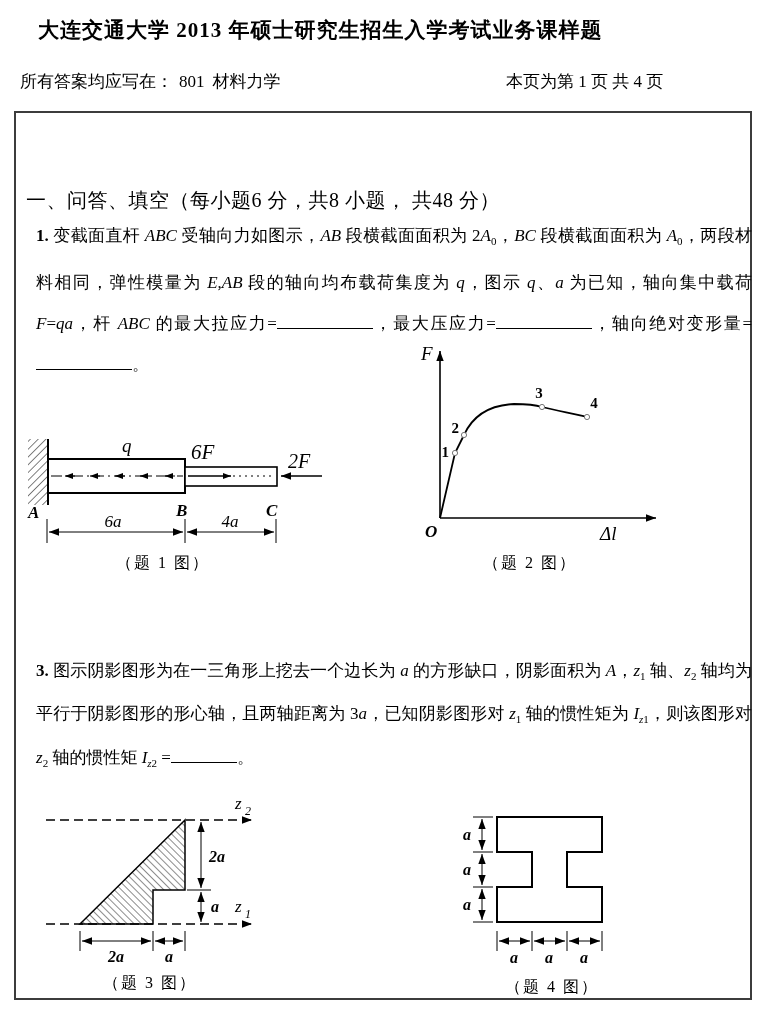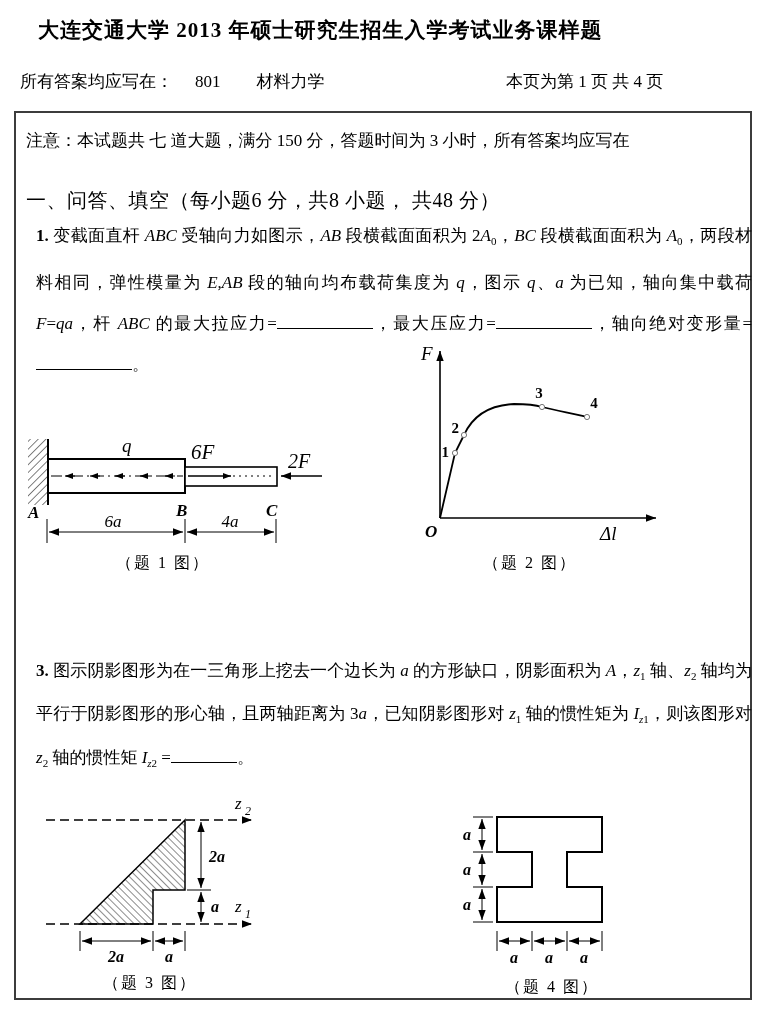--- a/index.html
+++ b/index.html
@@ -1,22 +1,22 @@
 <!DOCTYPE html>
 <html><head>
 <meta charset="utf-8">
 <title>exam-page</title>
 <style>
   html,body{margin:0;padding:0;background:#fff;}
   body{width:772px;height:1026px;position:relative;color:#000;
        font-family:"Liberation Serif","DejaVu Serif",serif;}
   .title{position:absolute;top:16px;left:38px;font-size:21px;font-weight:bold;letter-spacing:1px;white-space:nowrap;}
   .subject-row{position:absolute;top:70px;left:20px;width:732px;font-size:17px;white-space:nowrap;}
-  .course-code{margin-left:22px;}
-  .course-name{margin-left:36px;text-align:right;}
+  .course-code{margin-left:6px;}
+  .course-name{margin-left:8px;text-align:right;}
   .page-info{position:absolute;left:486px;top:0;text-align:center;}
   .main-box{position:absolute;left:14px;top:111px;width:738px;height:889px;
             border:2px solid #3c3c3c;box-sizing:border-box;}
   .notice{position:absolute;left:10px;top:12px;width:714px;font-size:17px;line-height:31px;}
   .notice-line2{margin-left:51px;}
   .section-heading{position:absolute;left:10px;top:74px;font-size:20px;font-weight:normal;letter-spacing:.5px;}
   .q{position:absolute;left:20px;width:716px;font-size:17px;text-align:justify;}
   .q i{font-style:italic;}
   .q sub{font-size:11px;}
   .q1{top:102px;line-height:41px;}
@@ -41,21 +41,20 @@
 <div class="title">大连交通大学 2013 年硕士研究生招生入学考试业务课样题</div>
 
 <div class="subject-row">
   <span>所有答案均应写在：</span><span class="course-code">801</span><span class="course-name">材料力学</span>
   <span class="page-info">本页为第 1 页 共 4 页</span>
 </div>
 
 <div class="main-box">
 
   <div class="notice">
-    <div>注意：本试题共 七 道大题，满分 150 分，答题时间为 3 小时，所有答案均应写在</div>
   </div>
 
   <div class="section-heading">一、问答、填空（每小题6 分，共8 小题， 共48 分）</div>
 
   <div class="q q1"><b>1.</b> 变截面直杆 <i>ABC</i> 受轴向力如图示，<i>AB</i> 段横截面面积为 2<i>A</i><sub>0</sub>，<i>BC</i> 段横截面面积为 <i>A</i><sub>0</sub>，两段材料相同，弹性模量为 <i>E</i>,<i>AB</i> 段的轴向均布载荷集度为 <i>q</i>，图示 <i>q</i>、<i>a</i> 为已知，轴向集中载荷 <i>F</i>=<i>qa</i>，杆 <i>ABC</i> 的最大拉应力=<span class="blank"></span>，最大压应力=<span class="blank"></span>，轴向绝对变形量=<span class="blank"></span>。</div>
 
   <svg class="fig1" width="355" height="245" viewBox="0 0 355 245">
     <defs>
       <marker id="a1" markerUnits="userSpaceOnUse" markerWidth="11" markerHeight="9" refX="10" refY="4.5" orient="auto-start-reverse">
           <path d="M0,0.8 L10,4.5 L0,8.2 Z"></path>

